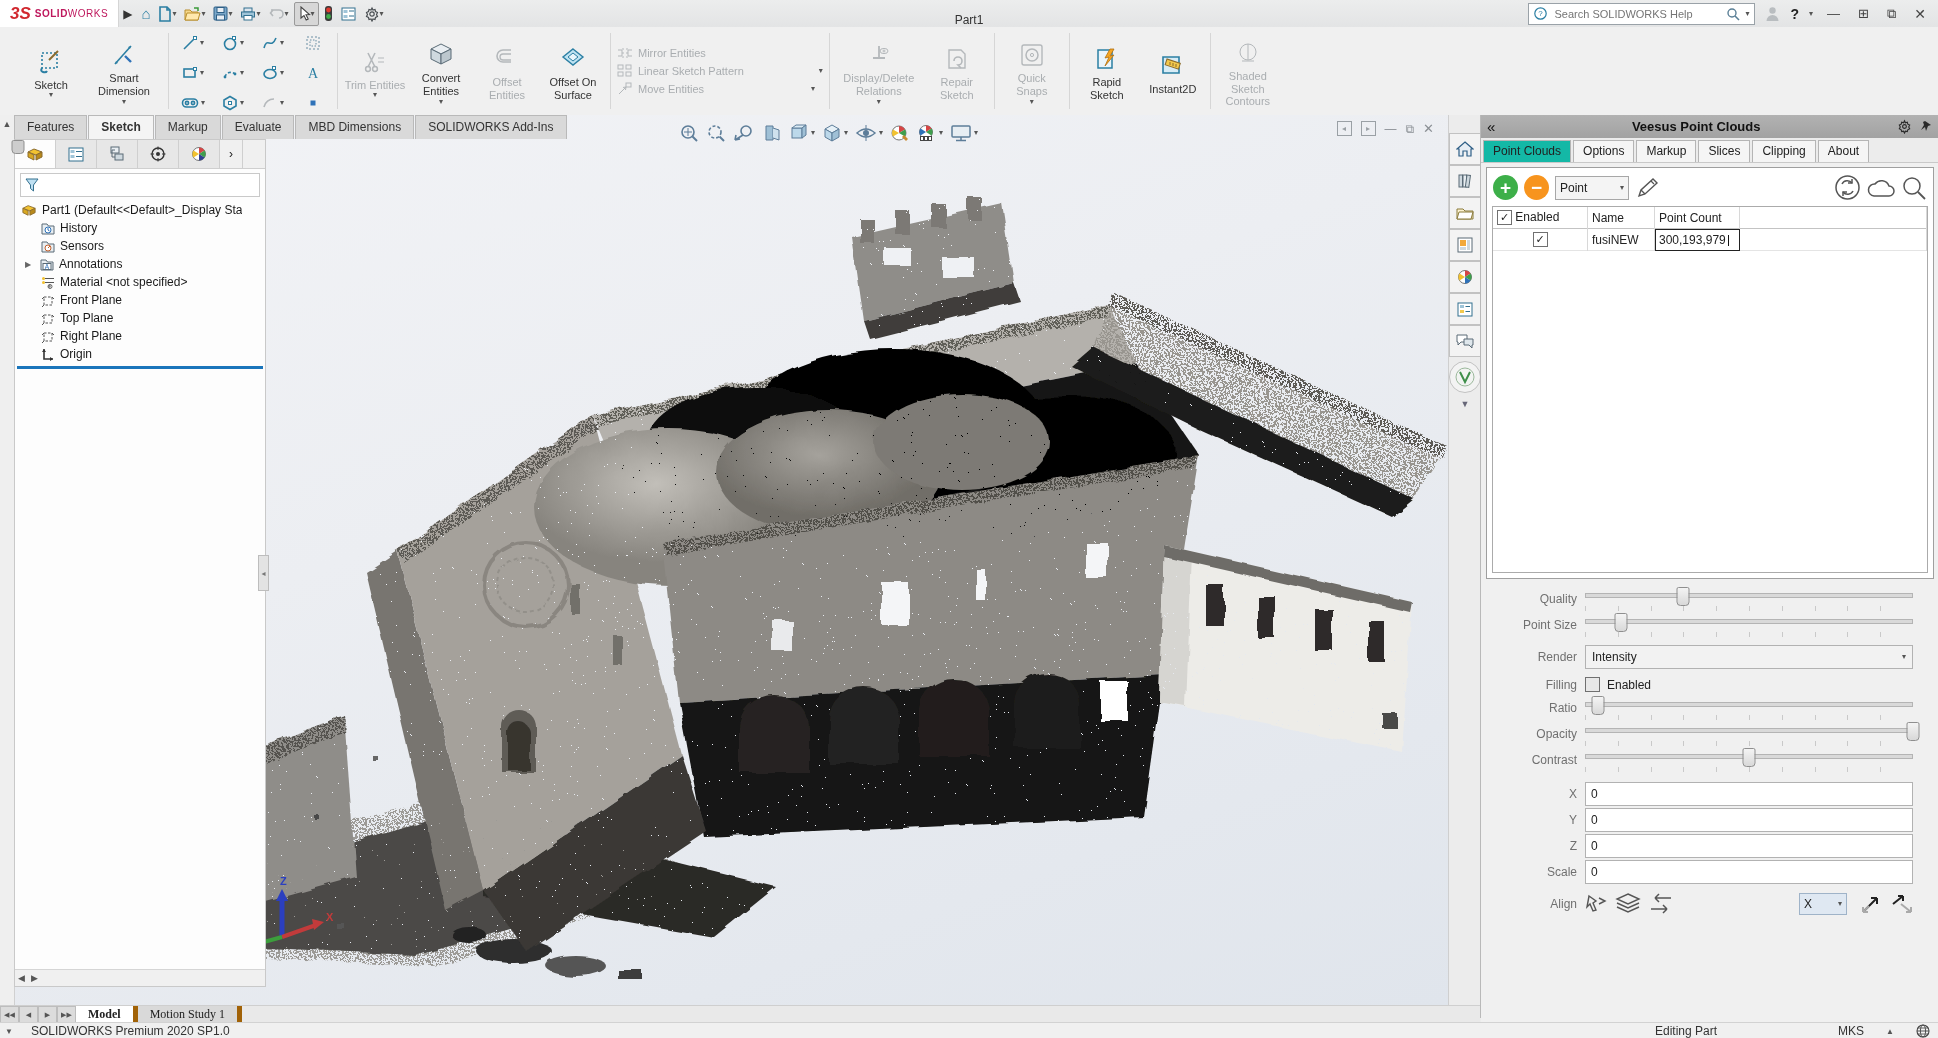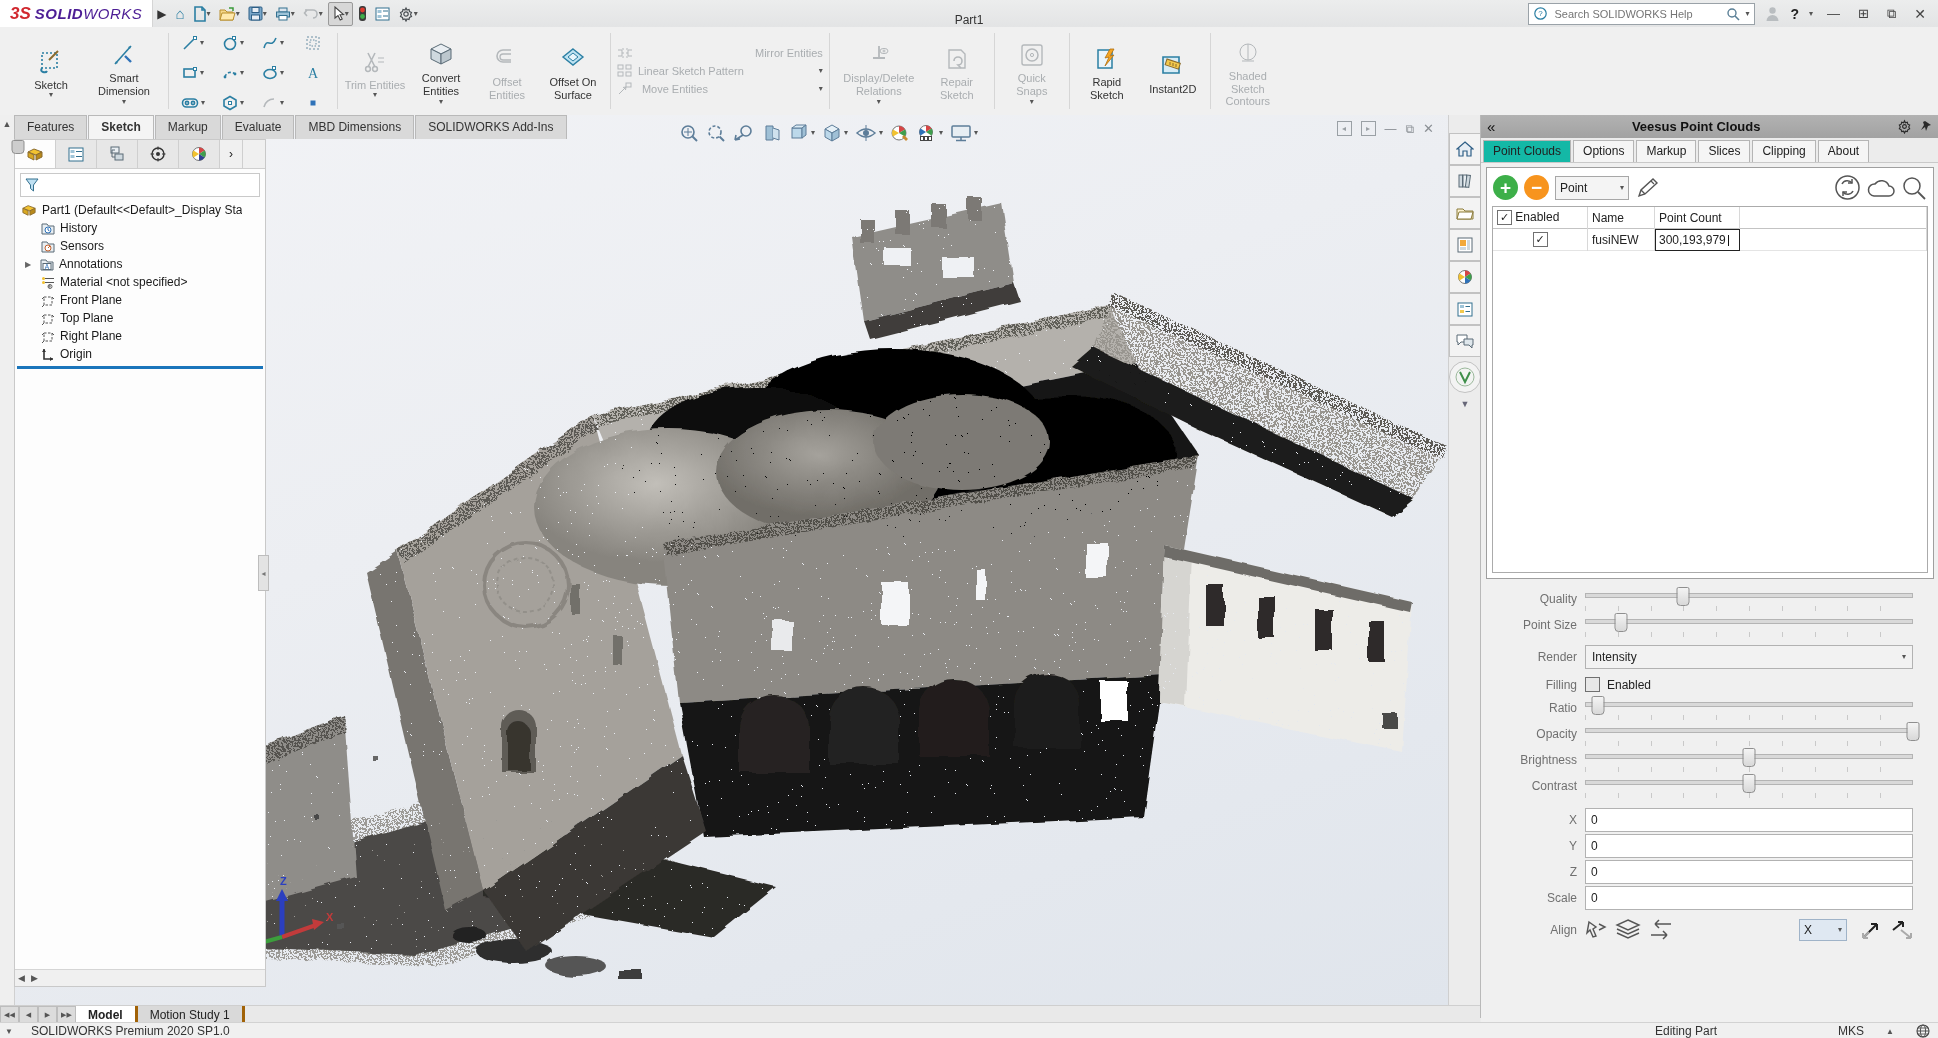--- a/index.html
+++ b/index.html
@@ -11,21 +11,21 @@
   .caret{font-size:8px;color:#555;line-height:1;}
   .dis{color:#a9adb0 !important;}
   .dis svg *{stroke:#b4b8bb !important;fill:none !important;}
 
   
   #titlebar{left:0;top:0;width:1938px;height:27px;background:linear-gradient(#eceded,#e3e4e5);
             border-bottom:1px solid #cfcfcf;display:flex;align-items:center;}
   #logo{display:flex;align-items:center;height:27px;padding:0 10px;background:#fff;
         border-right:1px solid #d5d5d5;}
   #logo .mark{color:#d1272e;font-weight:bold;font-style:italic;font-size:17px;margin-right:4px;}
-  #logo .word{color:#4c1d95;font-size:15px;letter-spacing:.5px;font-style:italic;}
+  #logo .word{color:#be185d;font-size:10px;letter-spacing:.5px;}
   #logo .word b{font-weight:bold;}
   .qa{display:flex;align-items:center;gap:2px;margin-left:6px;}
   .qa .btn{display:flex;align-items:center;height:22px;padding:0 3px;border-radius:2px;}
   .qa .btn.pressed{background:#d7d7d7;border:1px solid #9a9a9a;}
   #tb-title{position:absolute;left:0;right:0;top:0;height:27px;display:flex;align-items:flex-end;
             justify-content:center;pointer-events:none;font-size:12px;color:#333;}
   #tb-right{margin-left:auto;display:flex;align-items:center;gap:10px;padding-right:8px;}
   #searchbox{display:flex;align-items:center;gap:5px;width:215px;height:20px;background:#fff;
              border:1px solid #9aa2a8;padding:0 5px;}
   #searchbox input{border:0;outline:0;flex:1;font-size:11px;color:#666;background:transparent;
@@ -37,21 +37,21 @@
           align-items:stretch;padding-left:14px;}
   .rgroup{display:flex;align-items:center;gap:4px;padding:3px 6px;}
   .rsep{width:1px;background:#d6d6d6;margin:6px 0;}
   .bigbtn{display:flex;flex-direction:column;align-items:center;justify-content:flex-start;
           width:62px;text-align:center;font-size:11px;line-height:1.15;color:#333;padding-top:4px;}
   .bigbtn .bicon{height:30px;display:flex;align-items:center;justify-content:center;margin-bottom:2px;}
   .minigrid{display:grid;grid-template-columns:repeat(4,36px);grid-template-rows:repeat(3,26px);
             align-items:center;}
   .mini{display:flex;align-items:center;gap:2px;justify-content:center;}
   .stackcol{display:flex;flex-direction:column;justify-content:center;gap:4px;font-size:11px;}
-  .stackrow{display:flex;align-items:center;gap:5px;justify-content:space-between;}
+  .stackrow{display:flex;align-items:center;gap:5px;}
   .ic-t{stroke:#2b7fa3;fill:none;stroke-width:1.6;}
 
   
   #cmtabs{left:14px;top:115px;height:24px;display:flex;z-index:5;}
   .cmtab{padding:4px 12px 4px;background:#d9d9d9;border:1px solid #b9b9b9;border-bottom:0;
          margin-right:1px;font-size:12px;color:#333;}
   .cmtab.active{background:#f4f4f4;font-weight:bold;}
 
   
   #viewport{left:14px;top:115px;width:1434px;height:890px;
@@ -139,21 +139,21 @@
   #alignrow .icons{display:flex;gap:6px;align-items:center;}
   #axisdd{width:38px;height:20px;background:#dfe8f2;border:1px solid #9fb3c8;display:flex;
           align-items:center;padding:0 4px;font-size:12px;margin-left:auto;}
   #axisdd span:first-child{flex:1;}
 
   
   #modelbar{left:0;top:1005px;width:1480px;height:17px;background:#e9e9e9;border-top:1px solid #cfcfcf;
             display:flex;align-items:stretch;font-size:12px;}
   .navb{width:17px;border:1px solid #bdbdbd;background:#dcdcdc;display:flex;align-items:center;
         justify-content:center;font-size:7px;color:#555;}
-  .sheettab{padding:1px 12px;display:flex;align-items:center;border-right:3px solid #a16207;}
+  .sheettab{padding:1px 12px;display:flex;align-items:center;border-right:5px solid #a16207;font-family:Liberation Serif, serif;}
   .sheettab.active{background:#fff;font-weight:bold;}
   .sheettab.idle{background:#d9d9d9;}
   #statusbar{left:0;top:1022px;width:1938px;height:16px;background:#f0f0f0;border-top:1px solid #d2d2d2;
              display:flex;align-items:center;font-size:12px;color:#333;}
   #statusbar .lefttxt{margin-left:18px;}
   #statusbar .edit{position:absolute;left:1655px;}
   #statusbar .units{position:absolute;left:1838px;}
   #statusbar .uarr{position:absolute;left:1886px;font-size:8px;color:#555;}
   #statusbar .globe{position:absolute;left:1916px;top:1px;}
 </style>
@@ -1065,28 +1065,20 @@
       </div>
       <div class="crow">
         <span class="clabel">Opacity</span>
         <span class="cbody sliderwrap">
           <span class="track"></span>
             <span class="thumb" style="--pct: 100%;"></span>
             <span class="ticks"></span>
           </span>
       </div>
       <div class="crow">
-        <span class="clabel">Brightness</span>
-        <span class="cbody sliderwrap">
-          <span class="track"></span>
-            <span class="thumb" style="--pct: 50%;"></span>
-            <span class="ticks"></span>
-          </span>
-      </div>
-      <div class="crow">
         <span class="clabel">Contrast</span>
         <span class="cbody sliderwrap">
           <span class="track"></span>
             <span class="thumb" style="--pct: 50%;"></span>
             <span class="ticks"></span>
           </span>
       </div>
       <div class="crow" style="margin-top:10px;">
         <span class="clabel">X</span>
         <span class="cbody">

